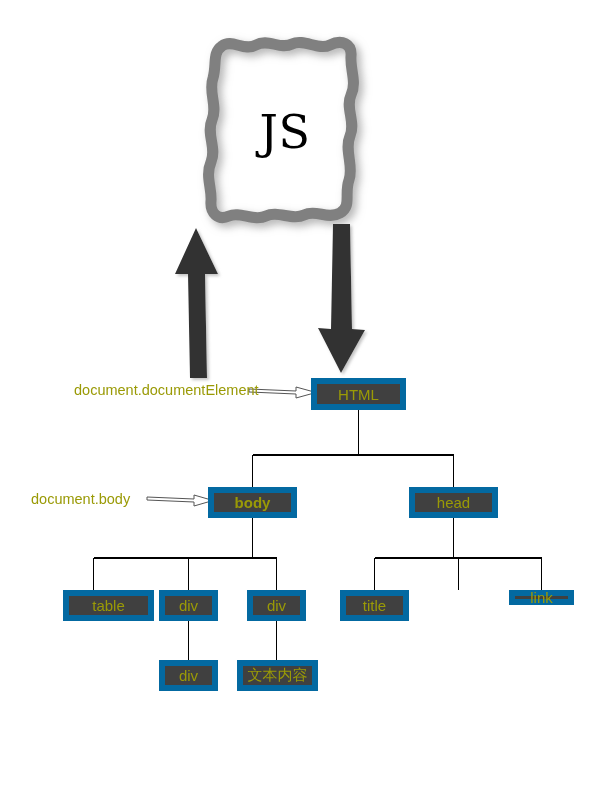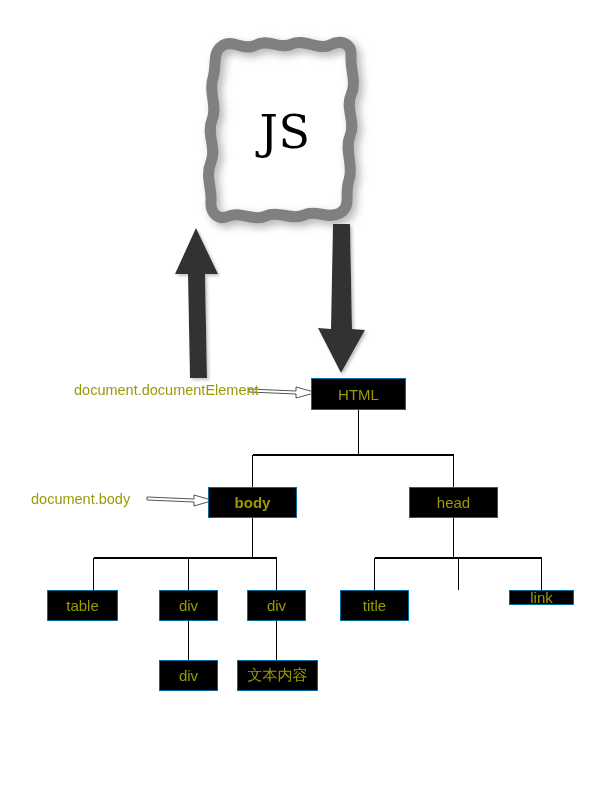--- a/index.html
+++ b/index.html
@@ -25,22 +25,22 @@
     position: absolute;
     left: 0;
     top: 0;
     width: 600px;
     height: 800px;
   }
   
   .node {
     position: absolute;
     box-sizing: border-box;
-    border: 1px solid #0369a1;
-    background: #000000;
+    border: 6px solid #0369a1;
+    background: #404040;
     color: #9a9a06;
     font-family: "Liberation Sans", sans-serif;
     font-size: 15px;
     display: flex;
     align-items: center;
     justify-content: center;
     line-height: 1;
     white-space: nowrap;
   }
   .node.bold { font-weight: bold; }
@@ -175,21 +175,21 @@
   <div class="annot" style="left:38px; top:383px;margin-left:36px;">document.documentElement</div>
 
   <div class="annot" style="left:31px; top:492px;text-align:center;">document.body</div>
 
   <div class="node" style="left:311px; top:378px; width:95px; height:32px;">HTML</div>
 
   <div class="node bold" style="left:208px; top:487px; width:89px; height:31px;">body</div>
 
   <div class="node" style="left:409px; top:487px; width:89px; height:31px;">head</div>
 
-  <div class="node" style="left:47px; top:590px; width:71px; height:31px;">table</div>
+  <div class="node" style="left:63px; top:590px; width:91px; height:31px;">table</div>
 
   <div class="node" style="left:159px; top:590px; width:59px; height:31px;">div</div>
 
   <div class="node" style="left:247px; top:590px; width:59px; height:31px;">div</div>
 
   <div class="node" style="left:159px; top:660px; width:59px; height:31px;">div</div>
 
   <div class="node cjk" style="left:237px; top:660px; width:81px; height:31px;">文本内容</div>
 
   <div class="node" style="left:340px; top:590px; width:69px; height:31px;">title</div>

